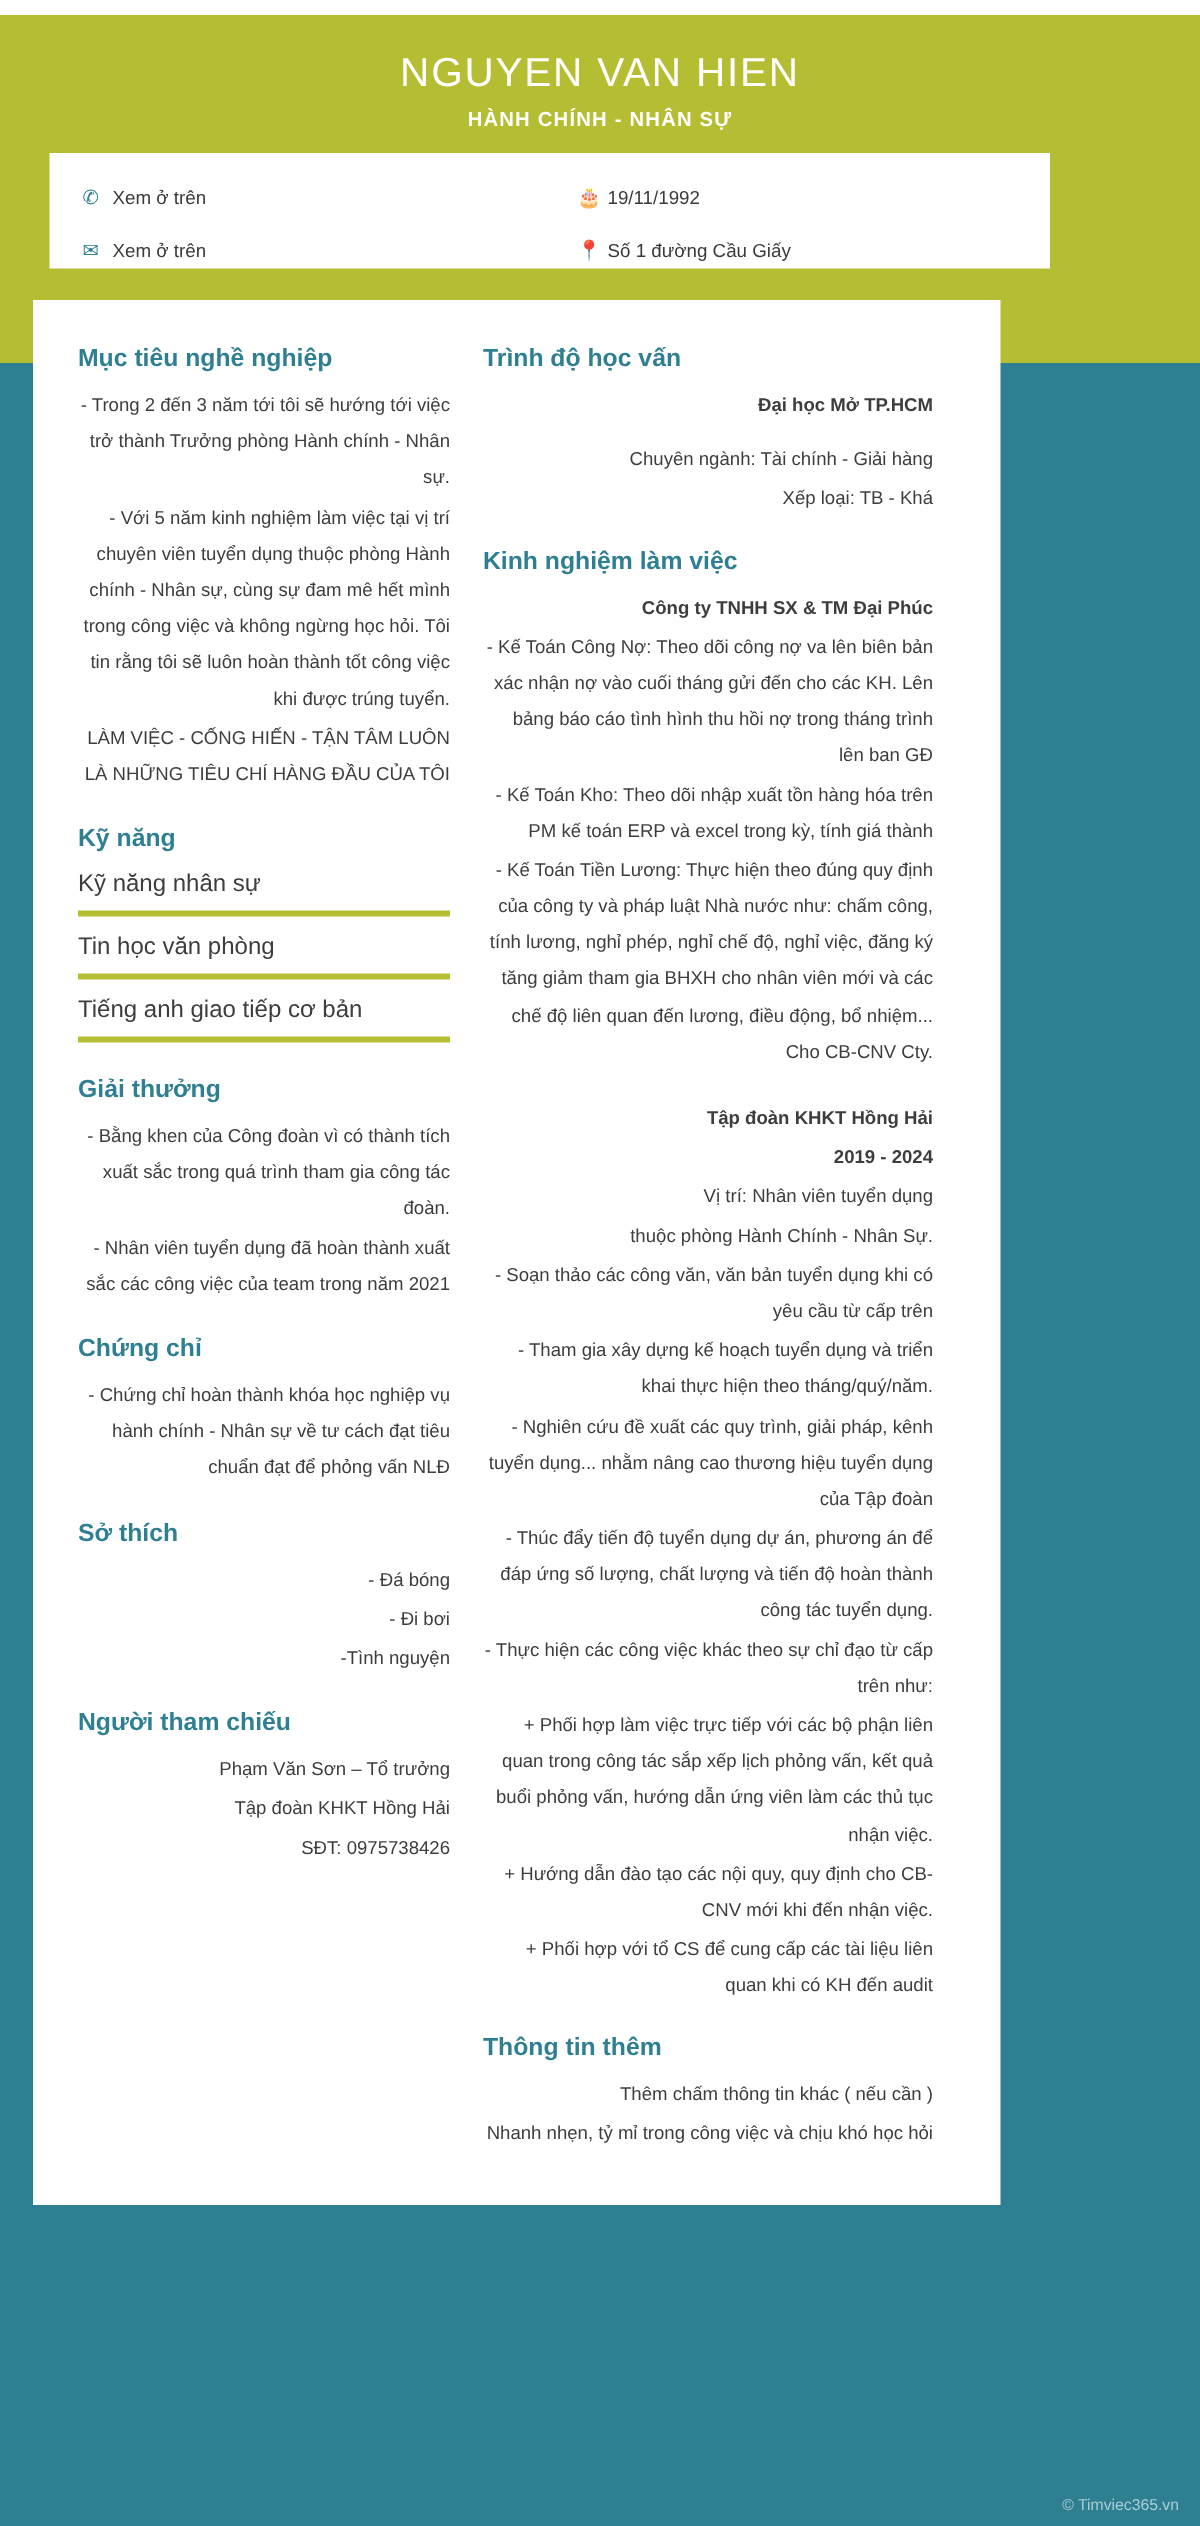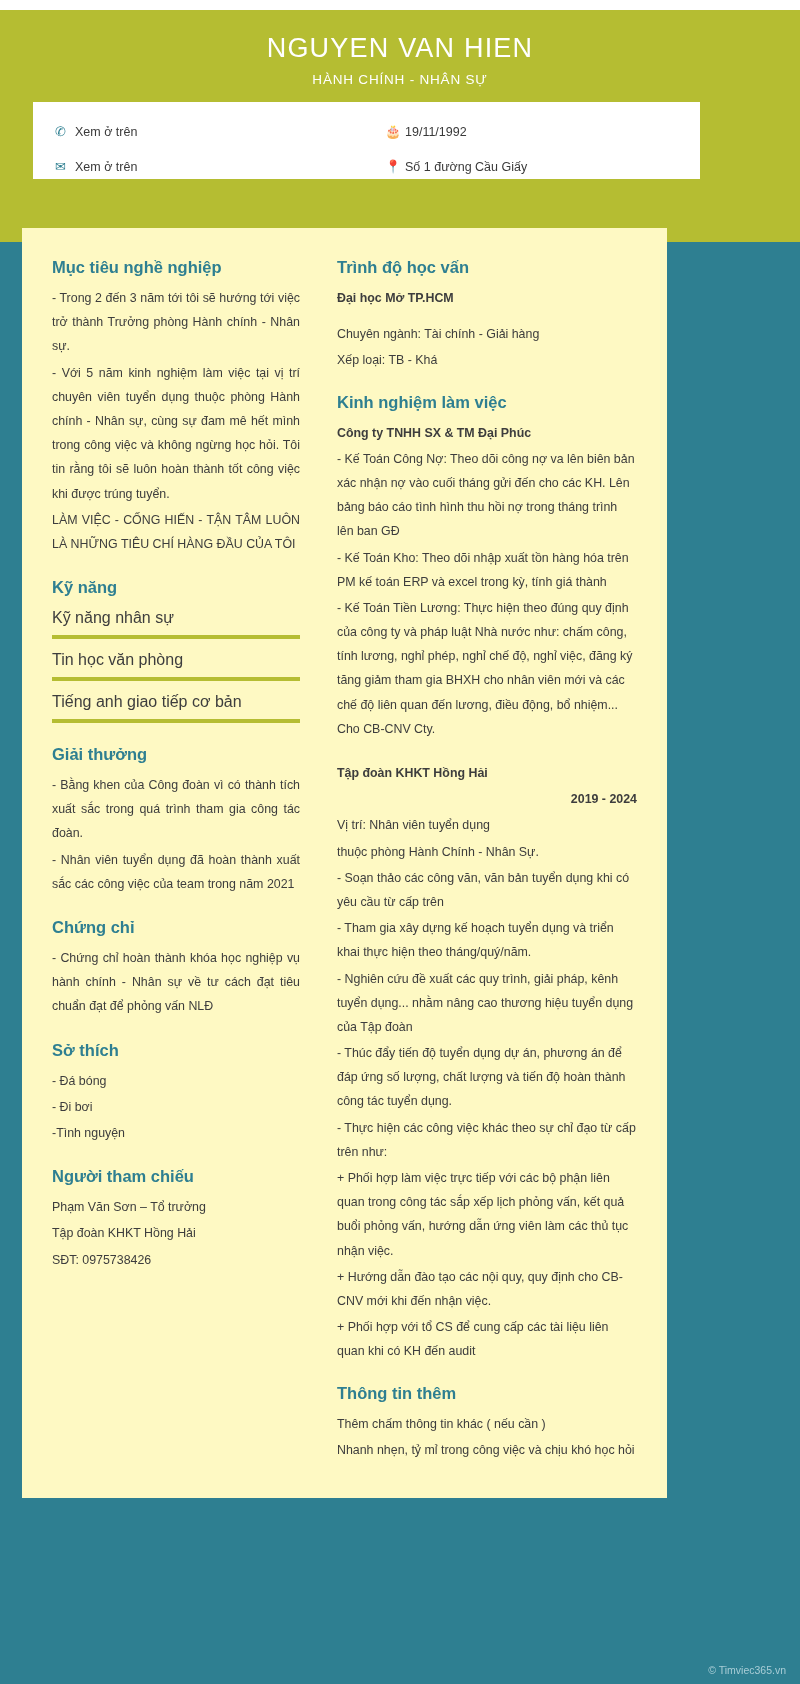--- a/index.html
+++ b/index.html
@@ -37,21 +37,21 @@
     color: #ffffff;
     font-size: 27px;
     letter-spacing: 1.2px;
     font-weight: 400;
     margin-top: 23px;
   }
   .header-role {
     text-align: center;
     color: #ffffff;
     font-size: 13.5px;
-    font-weight: normal;
+    font-weight: bold;
     letter-spacing: 0.8px;
     margin-top: 8px;
   }
   .contact-box {
     position: absolute;
     left: 33px;
     top: 92px;
     width: 667px;
     height: 77px;
     background: #ffffff;
@@ -76,46 +76,46 @@
     font-size: 13px;
     display: inline-block;
   }
 
   
   .bodywrap {
     position: absolute;
     left: 22px;
     top: 200px;
     width: 645px;
-    background: #fef9c3;
+    background: #ffffff;
     box-sizing: border-box;
     padding: 30px 30px 34px 30px;
     display: flex;
-    gap: 37px;
-    margin-top: 28px;
+    gap: 22px;
   }
   .col-left { width: 248px; }
   .col-right { width: 300px; }
 
   h2.sec {
     color: #2e7f91;
     font-size: 16.5px;
     margin: 0 0 9px 0;
     font-weight: bold;
   }
   .col-left h2.sec { margin-top: 22px; }
   .col-left h2.sec:first-child { margin-top: 0; }
   .col-right h2.sec { margin-top: 20px; }
   .col-right h2.sec:first-child { margin-top: 0; }
 
   p.line {
     margin: 0 0 2px 0;
     font-size: 12.4px;
     color: #3d3d3d;
     line-height: 1.95;
+    text-align: right;
   }
   .just { text-align: justify; }
   .bold { font-weight: bold; color: #222; }
   .right { text-align: right; font-weight: bold; color: #222; }
 
   .skill-item {
     font-size: 16px;
     color: #3d3d3d;
     margin-top: 12px;
     margin-bottom: 8px;

